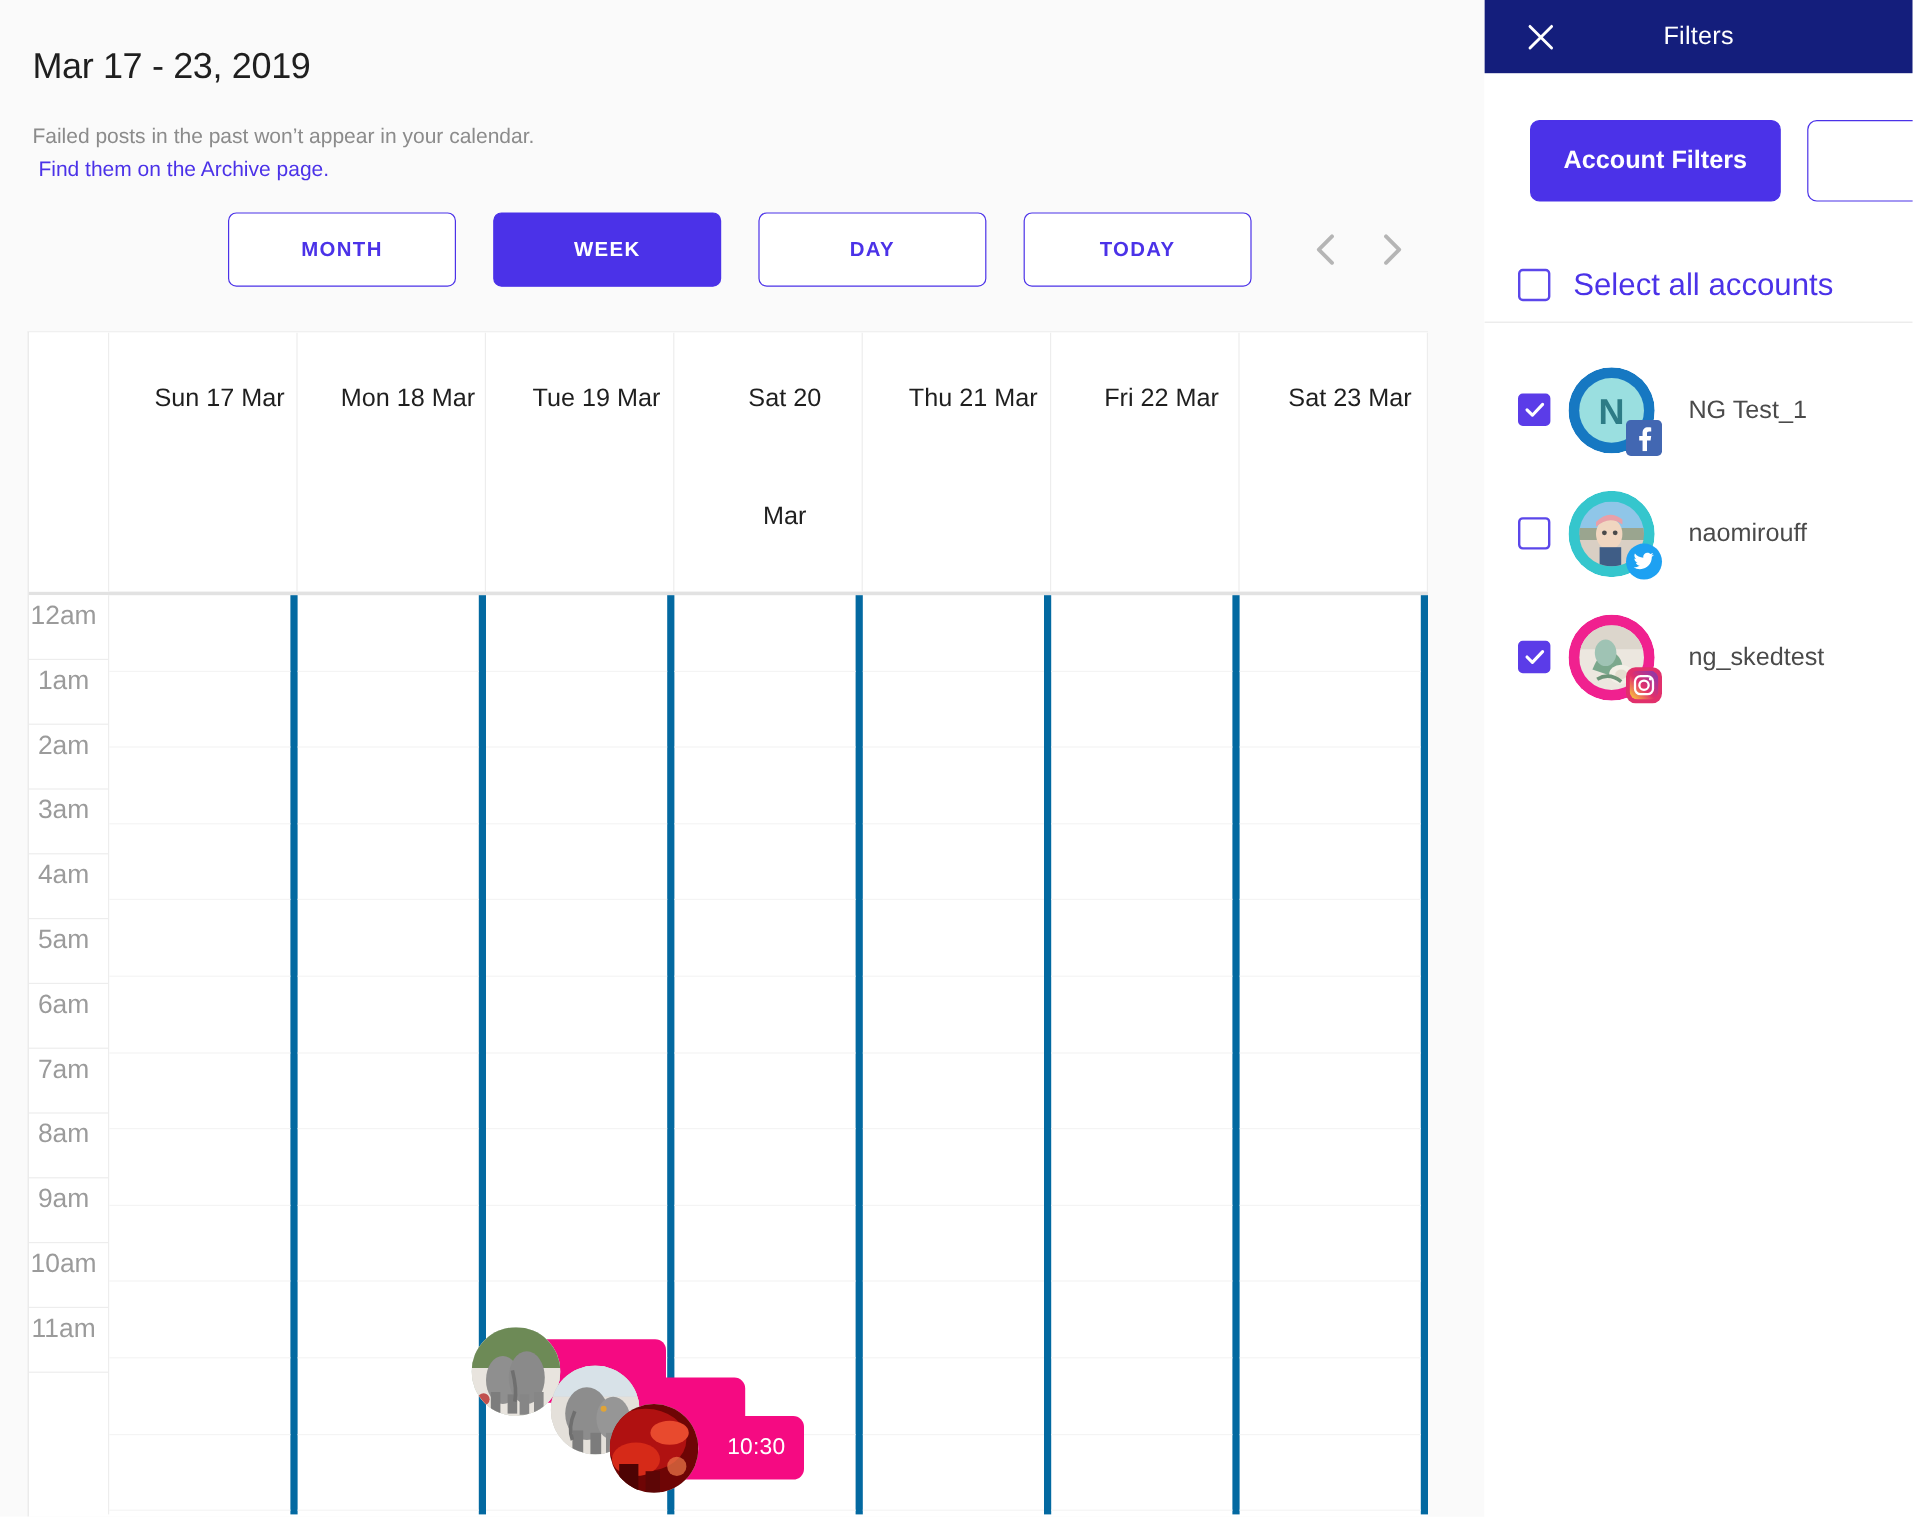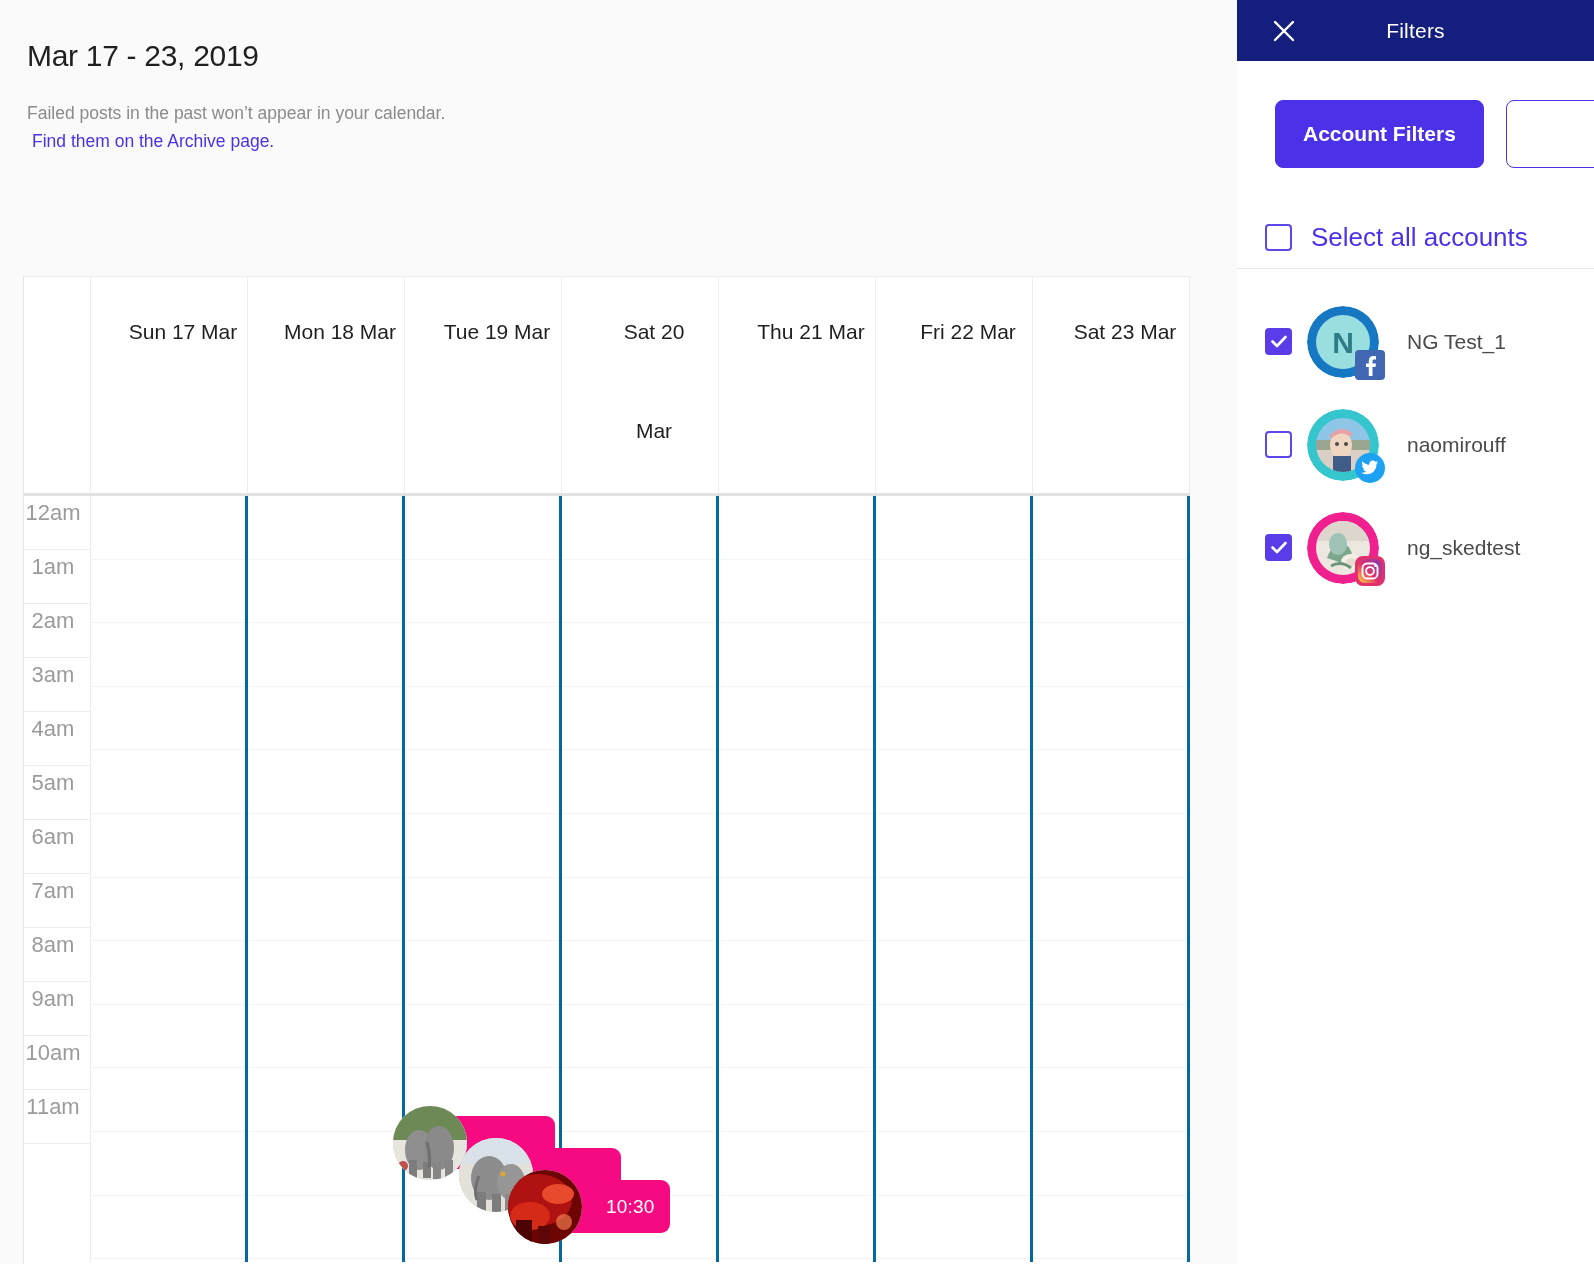--- a/index.html
+++ b/index.html
@@ -113,21 +113,21 @@
     border-bottom: 1px solid #ededed;
     text-align: center;
     padding-right: 8px;
     font-size: 22px;
     color: #9b9b9b;
     line-height: 1.55;
   }
   .daycol {
     flex: 1 1 0;
     position: relative;
-    border-right: 3px solid #0369a1;
+    border-right: 6px solid #0369a1;
     text-decoration: underline;
   }
   .hour-cell {
     height: 63.6px;
     border-bottom: 1px solid #f4f4f4;
   }
 
   
   .post-card {
     position: absolute;
@@ -268,20 +268,38 @@
 
   <div id="main">
 
     <div id="page-title">Mar 17 - 23, 2019</div>
 
     <div id="notice">
       <span>Failed posts in the past won’t appear in your calendar.</span><br>
       <span class="link">Find them on the Archive page.</span>
     </div>
 
+    <div id="viewbar">
+      <button class="viewbtn">MONTH</button>
+      <button class="viewbtn active">WEEK</button>
+      <button class="viewbtn">DAY</button>
+      <button class="viewbtn">TODAY</button>
+      <div class="navarrows">
+        <div class="navarrow">
+          <svg width="17" height="28" viewBox="0 0 17 28">
+              <polyline points="14,3 3,14 14,25" fill="none" stroke="#b5b5b5" stroke-width="3.2" stroke-linecap="round" stroke-linejoin="round"></polyline>
+            </svg>
+        </div>
+        <div class="navarrow">
+          <svg width="17" height="28" viewBox="0 0 17 28">
+              <polyline points="3,3 14,14 3,25" fill="none" stroke="#b5b5b5" stroke-width="3.2" stroke-linecap="round" stroke-linejoin="round"></polyline>
+            </svg>
+        </div>
+      </div>
+    </div>
 
     <div id="calendar">
 
       <div id="dayhead">
         <div class="gutter-head"></div>
         <div class="dayhead-cell">
           <span>Sun 17 Mar</span>
         </div>
         <div class="dayhead-cell">
           <span>Mon 18 Mar</span>

